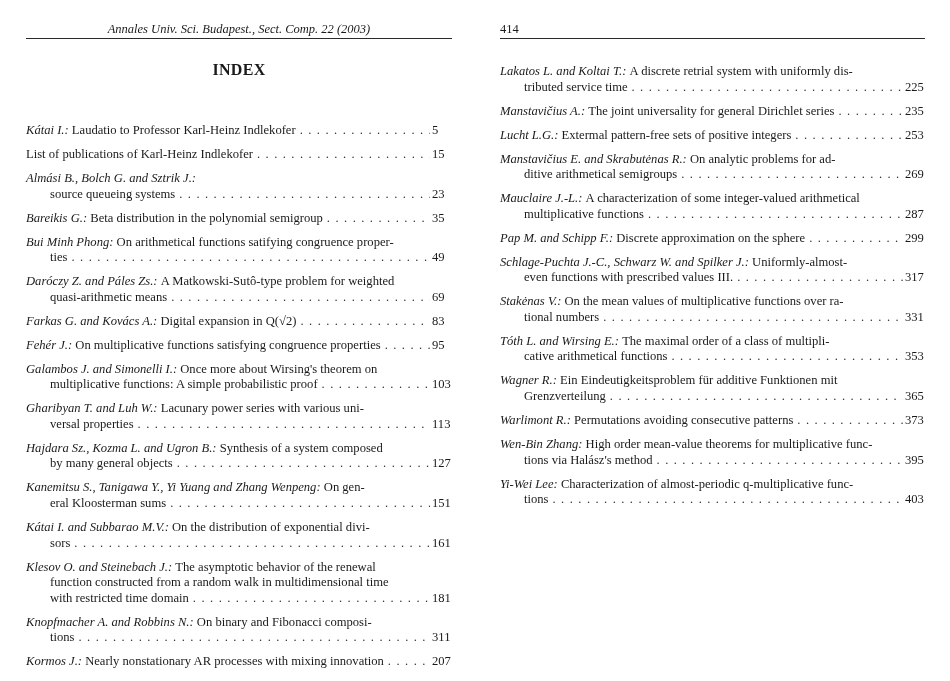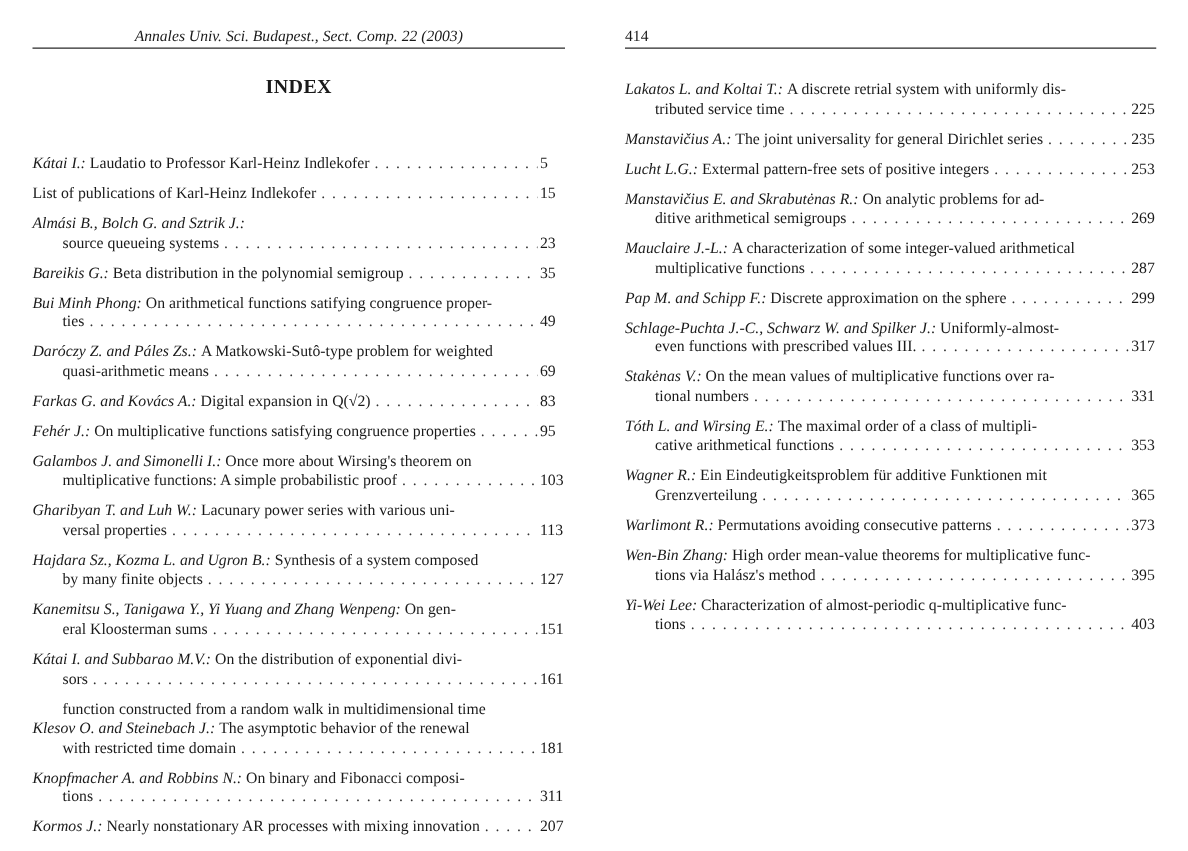--- a/index.html
+++ b/index.html
@@ -87,21 +87,21 @@
         <div class="line"><span class="authors">Gharibyan T. and Luh W.:</span>&nbsp;<span class="title">Lacunary power series with various uni-</span></div>
         <div class="line cont">
           <span class="title">versal properties</span>
           <span class="dots"></span>
           <span class="pg">113</span>
         </div>
       </div>
       <div class="entry">
         <div class="line"><span class="authors">Hajdara Sz., Kozma L. and Ugron B.:</span>&nbsp;<span class="title">Synthesis of a system composed</span></div>
         <div class="line cont">
-          <span class="title">by many finite objects</span>
+          <span class="title">by many general objects</span>
           <span class="dots"></span>
           <span class="pg">127</span>
         </div>
       </div>
       <div class="entry">
         <div class="line"><span class="authors">Kanemitsu S., Tanigawa Y., Yi Yuang and Zhang Wenpeng:</span>&nbsp;<span class="title">On gen-</span></div>
         <div class="line cont">
           <span class="title">eral Kloosterman sums</span>
           <span class="dots"></span>
           <span class="pg">151</span>
@@ -109,24 +109,24 @@
       </div>
       <div class="entry">
         <div class="line"><span class="authors">Kátai I. and Subbarao M.V.:</span>&nbsp;<span class="title">On the distribution of exponential divi-</span></div>
         <div class="line cont">
           <span class="title">sors</span>
           <span class="dots"></span>
           <span class="pg">161</span>
         </div>
       </div>
       <div class="entry">
+        <div class="line"><span class="authors">Klesov O. and Steinebach J.:</span>&nbsp;<span class="title">The asymptotic behavior of the renewal</span></div>
         <div class="line cont">
           <span class="title">function constructed from a random walk in multidimensional time</span>
         </div>
-        <div class="line"><span class="authors">Klesov O. and Steinebach J.:</span>&nbsp;<span class="title">The asymptotic behavior of the renewal</span></div>
         <div class="line cont">
           <span class="title">with restricted time domain</span>
           <span class="dots"></span>
           <span class="pg">181</span>
         </div>
       </div>
       <div class="entry">
         <div class="line"><span class="authors">Knopfmacher A. and Robbins N.:</span>&nbsp;<span class="title">On binary and Fibonacci composi-</span></div>
         <div class="line cont">
           <span class="title">tions</span>

